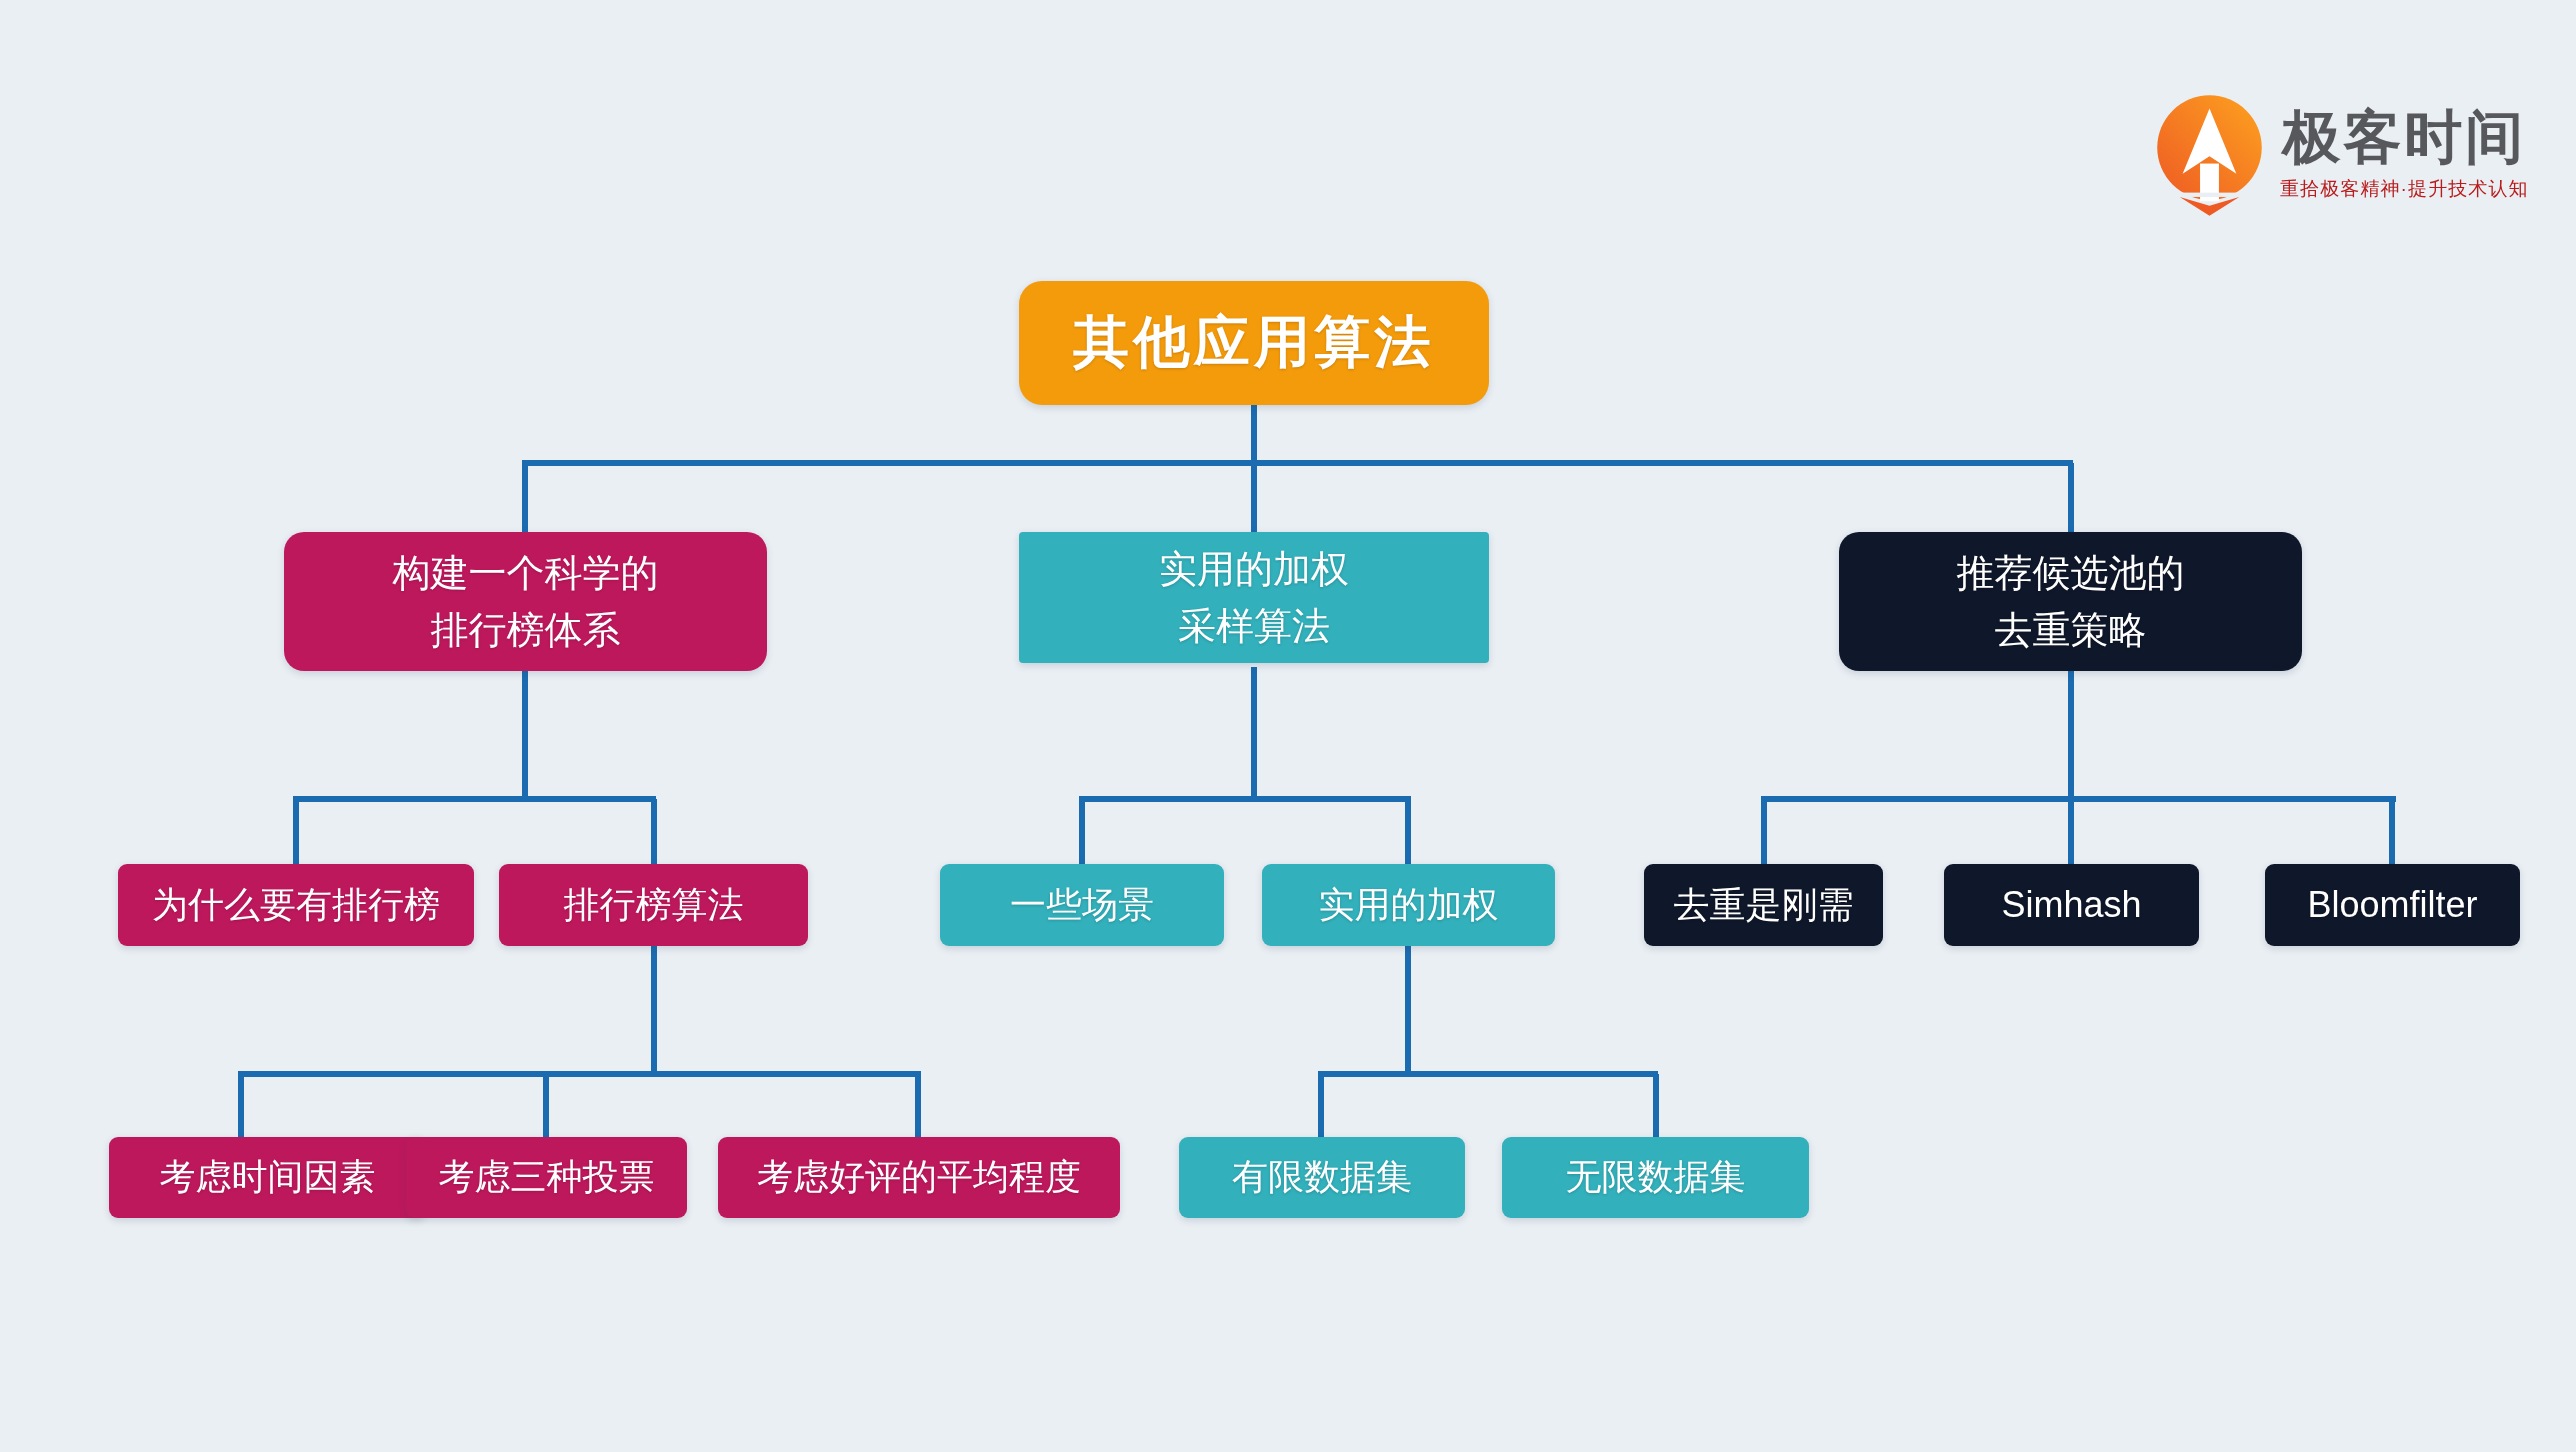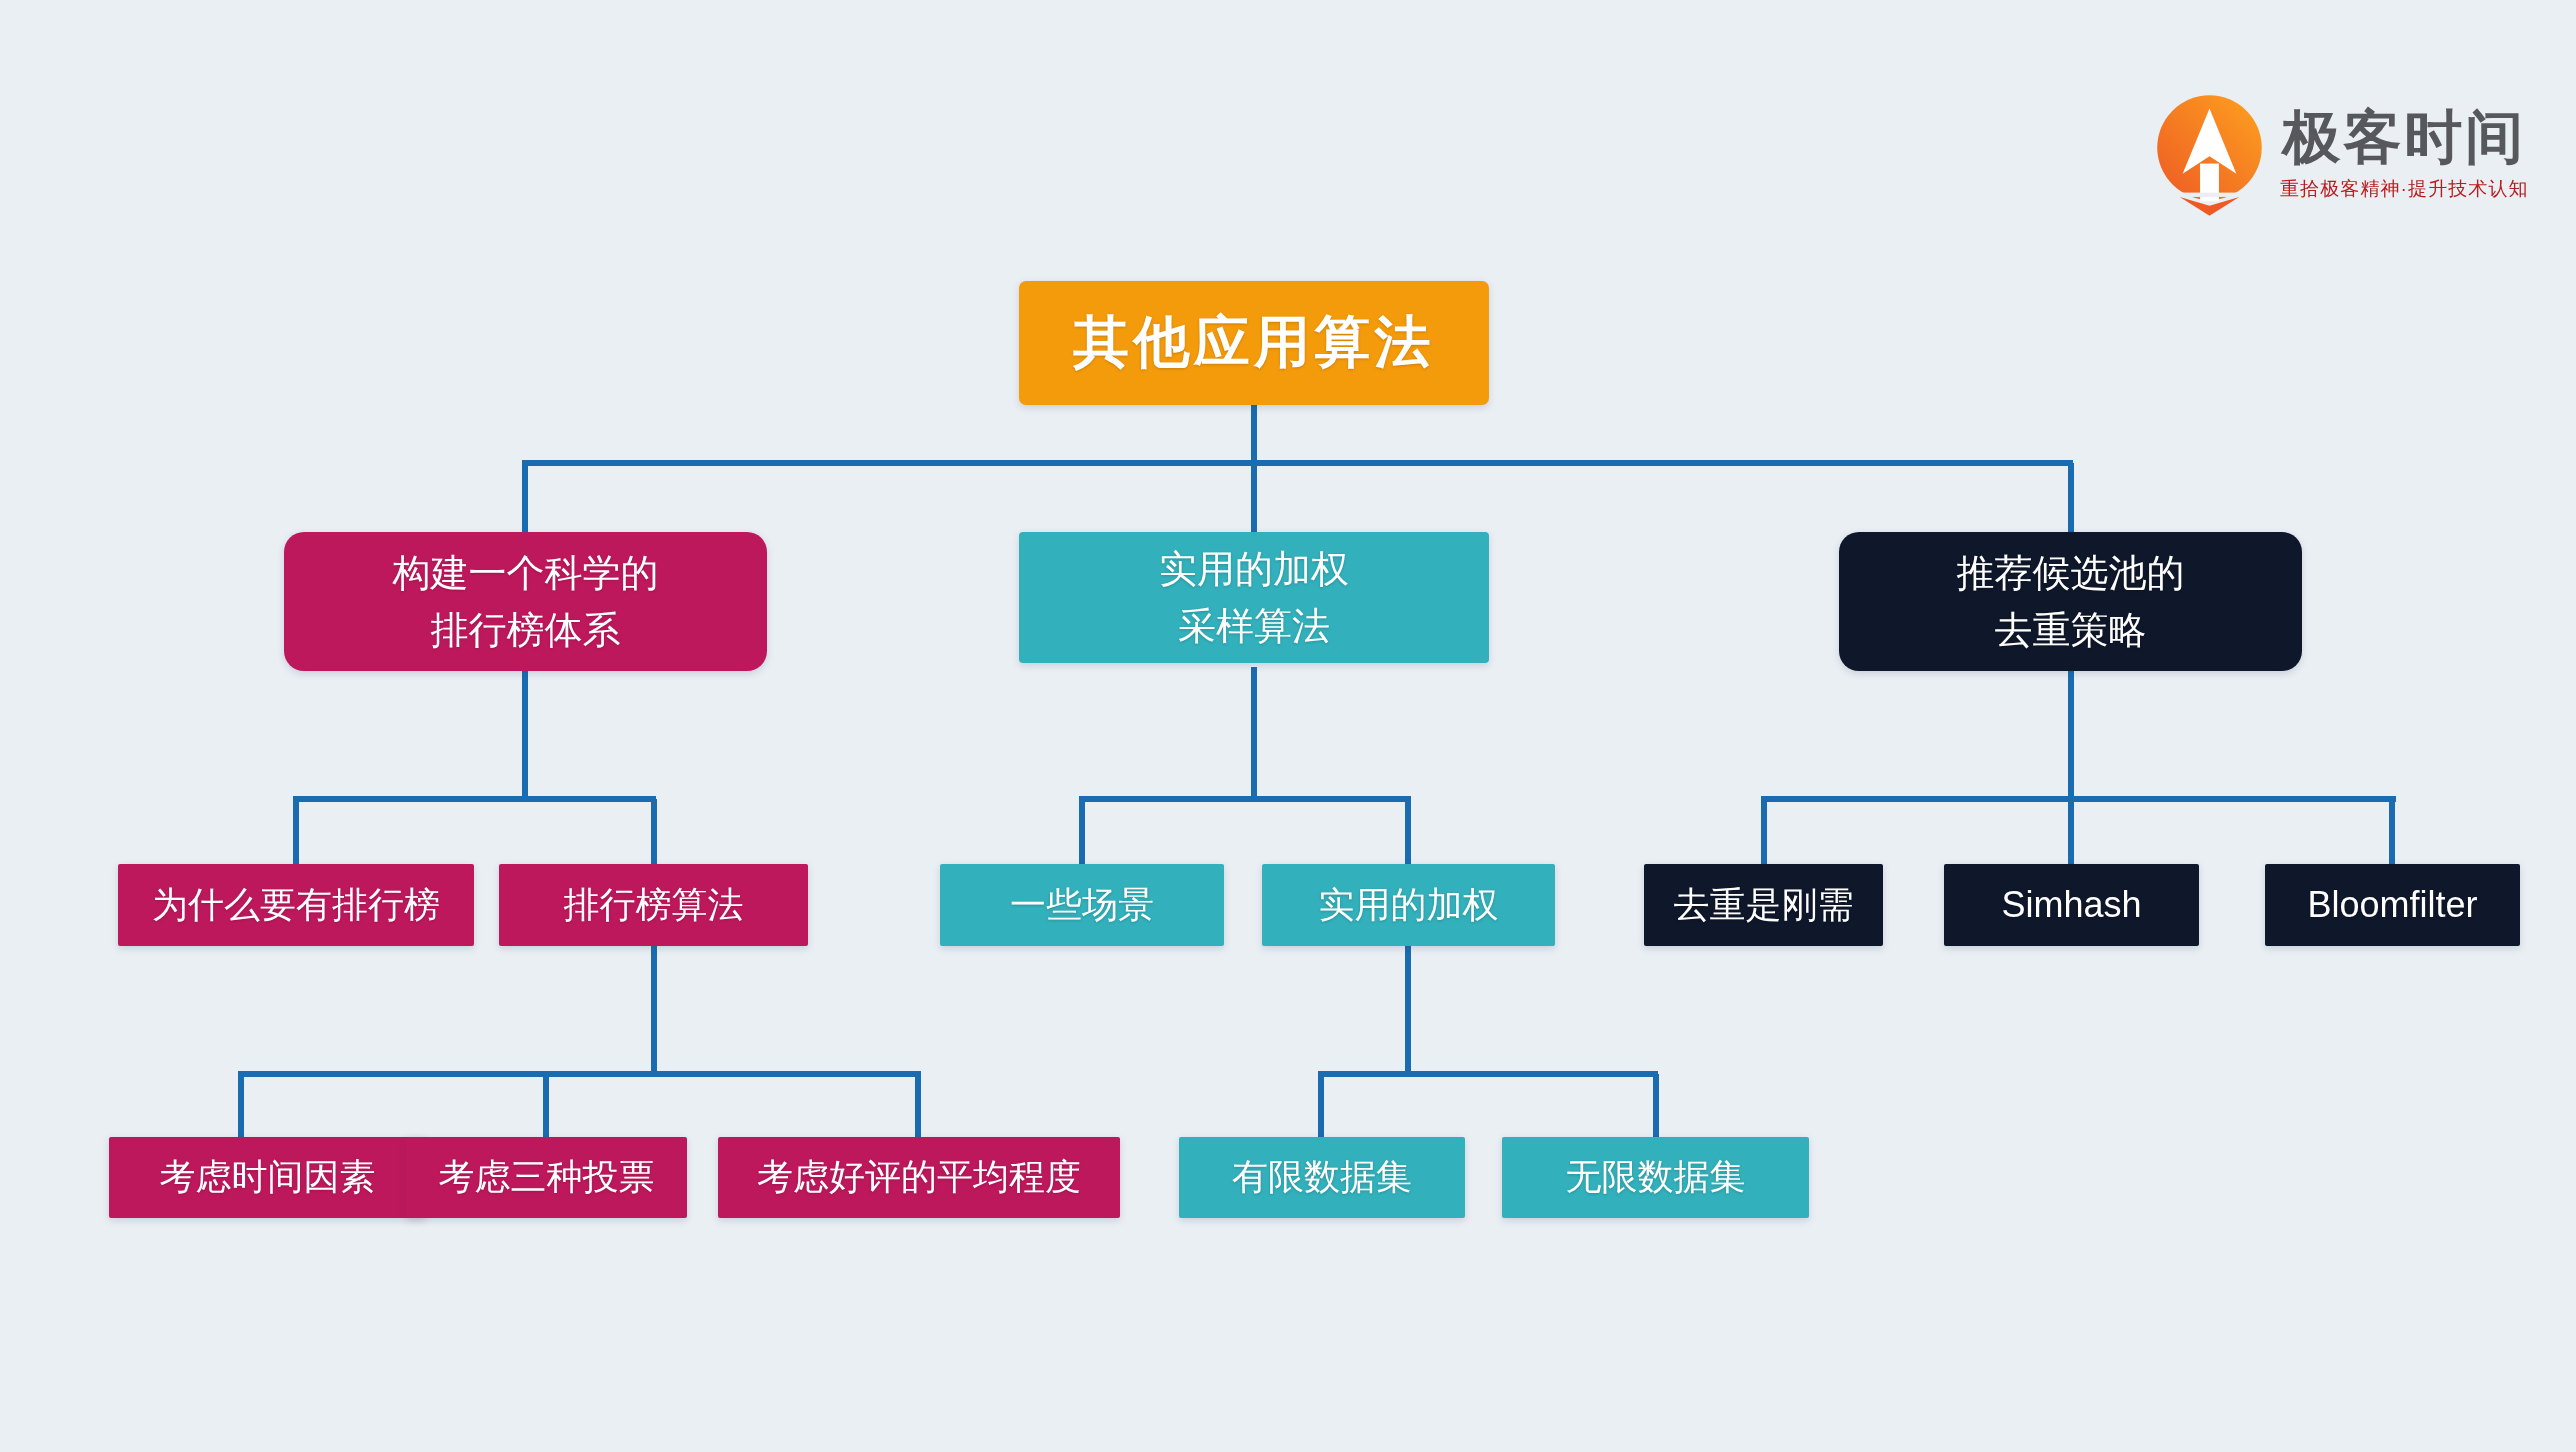--- a/index.html
+++ b/index.html
@@ -12,33 +12,33 @@
   #canvas{position:relative;width:2576px;height:1453px;}
 
   
   .line{position:absolute;background:#1a6bb0;}
 
   
   .node{
     position:absolute;
     display:flex;align-items:center;justify-content:center;
     color:#ffffff;text-align:center;
-    border-radius:2px;
+    border-radius:9px;
     box-shadow:0 2.9px 7.2px rgba(40,60,90,0.16);
   }
   .node .lbl{
     white-space:pre-line;
     text-shadow:0 1.4px 2.9px rgba(0,0,0,0.18);
   }
   .orange{background:#f49b0b;}
   .blue{background:#be185d;}
   .teal{background:#32b0bb;}
   .green{background:#0f172a;}
 
-  .root-node{border-radius:7px;}
+  .root-node{border-radius:23px;}
   .root-node .lbl{font-size:56px;font-weight:bold;letter-spacing:4.3px;}
   .branch-node .lbl{font-size:38px;line-height:1.5;font-weight:normal;}
   .leaf-node .lbl{font-size:36px;font-weight:normal;}
 
   
   .logo{
     position:absolute;left:2155px;top:91px;
     display:flex;align-items:center;
   }
   .logo-text{margin-left:16px;display:flex;flex-direction:column;text-align:center;}

